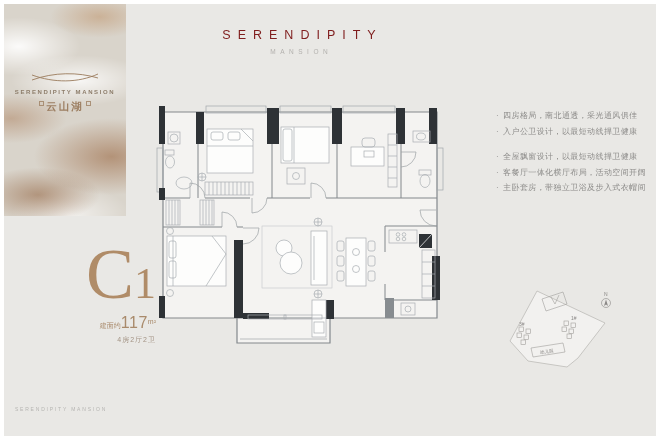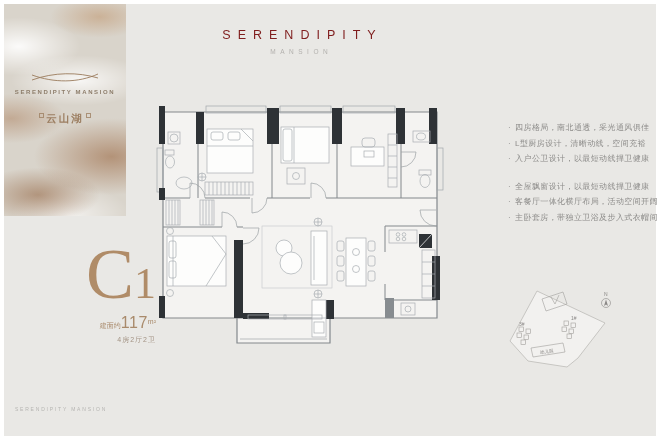--- a/index.html
+++ b/index.html
@@ -15,21 +15,21 @@
       radial-gradient(ellipse 95px 45px at 12% 20%, rgba(255,255,255,.9), rgba(255,255,255,0) 65%),
       radial-gradient(ellipse 115px 42px at 62% 36%, rgba(255,255,255,.8), rgba(255,255,255,0) 60%),
       radial-gradient(ellipse 85px 38px at 6% 54%, rgba(176,136,104,.55), rgba(176,136,104,0) 65%),
       radial-gradient(ellipse 125px 62px at 88% 72%, rgba(163,119,85,.7), rgba(163,119,85,0) 62%),
       radial-gradient(ellipse 95px 42px at 28% 90%, rgba(150,106,72,.6), rgba(150,106,72,0) 65%),
       radial-gradient(ellipse 100px 50px at 55% 100%, rgba(255,255,255,.65), rgba(255,255,255,0) 60%);
   }
   .marble-inner{position:absolute;left:0;top:66px;width:100%;text-align:center;}
   .brand-mark{display:block;margin:0 auto 4px auto;}
   .marble-title{font-size:6px;letter-spacing:1.6px;color:#8d7d6a;font-weight:bold;white-space:nowrap;}
-  .marble-cn{margin-top:17px;font-size:10.5px;font-weight:bold;color:#9d7f62;letter-spacing:2px;}
+  .marble-cn{margin-top:5px;font-size:10.5px;font-weight:bold;color:#9d7f62;letter-spacing:2px;}
   .seal{display:inline-block;width:3px;height:3px;border:1px solid #9d7f62;vertical-align:super;margin:0 2px;opacity:.8;}
 
   
   .unit{position:absolute;left:14px;top:238px;width:142px;text-align:right;color:#b08c68;}
   .unit-code{font-family:"Liberation Serif","DejaVu Serif",serif;line-height:1;}
   .unit-code .big{font-size:72px;}
   .unit-code .small{font-size:44px;}
   .unit-area{margin-top:4px;font-size:7px;color:#a98a6b;white-space:nowrap;}
   .unit-area .num{font-size:16px;letter-spacing:.5px;}
   .unit-area .sup{font-size:7px;vertical-align:4px;}
@@ -38,21 +38,21 @@
   .left-footer{position:absolute;left:12px;top:406px;width:98px;text-align:center;
     font-size:5px;letter-spacing:1.8px;color:#b6b5b2;white-space:nowrap;}
 
   
   .header{position:absolute;left:168px;top:28px;width:262px;text-align:center;}
   .header-title{font-size:12.5px;letter-spacing:7px;text-indent:7px;color:#7f1d1d;}
   .header-sub{margin-top:6px;font-size:6.5px;letter-spacing:4.5px;text-indent:4.5px;color:#b3b1ae;}
 
   
   .features{position:absolute;left:496px;top:108px;width:160px;}
-  .features ul{list-style:none;margin:12px;padding:0;}
+  .features ul{list-style:none;margin:0;padding:0;}
   .features li{font-size:8px;line-height:15.5px;color:#8d8c8a;letter-spacing:.4px;white-space:nowrap;}
   .features .bullet{margin-right:4px;color:#9a9997;}
   .features .grp2{margin-top:10px;}
 
   
   .plan-svg{position:absolute;left:155px;top:98px;}
   .plan-svg .room{fill:#f4f3f1;stroke:#83888c;stroke-width:1.2;}
   .plan-svg .w{stroke:#83888c;stroke-width:1;fill:none;}
   .plan-svg .w2{stroke:#a2a7ab;stroke-width:.7;fill:none;}
   .plan-svg .f{stroke:#a8adb1;stroke-width:.7;fill:none;}
@@ -95,21 +95,20 @@
   <div class="left-footer">SERENDIPITY MANSION</div>
 
   <div class="header">
     <div class="header-title">SERENDIPITY</div>
     <div class="header-sub">MANSION</div>
   </div>
 
   <div class="features">
     <ul>
       <li><span class="bullet">·</span><span>四房格局，南北通透，采光通风俱佳</span></li>
-      <li><span class="bullet">·</span><span>L型厨房设计，清晰动线，空间充裕</span></li>
       <li><span class="bullet">·</span><span>入户公卫设计，以最短动线捍卫健康</span></li>
     </ul>
     <ul class="grp2">
       <li><span class="bullet">·</span><span>全屋飘窗设计，以最短动线捍卫健康</span></li>
       <li><span class="bullet">·</span><span>客餐厅一体化横厅布局，活动空间开阔</span></li>
       <li><span class="bullet">·</span><span>主卧套房，带独立卫浴及步入式衣帽间</span></li>
     </ul>
   </div>
 
   <svg class="plan-svg" width="298" height="254" viewBox="155 98 298 254">

